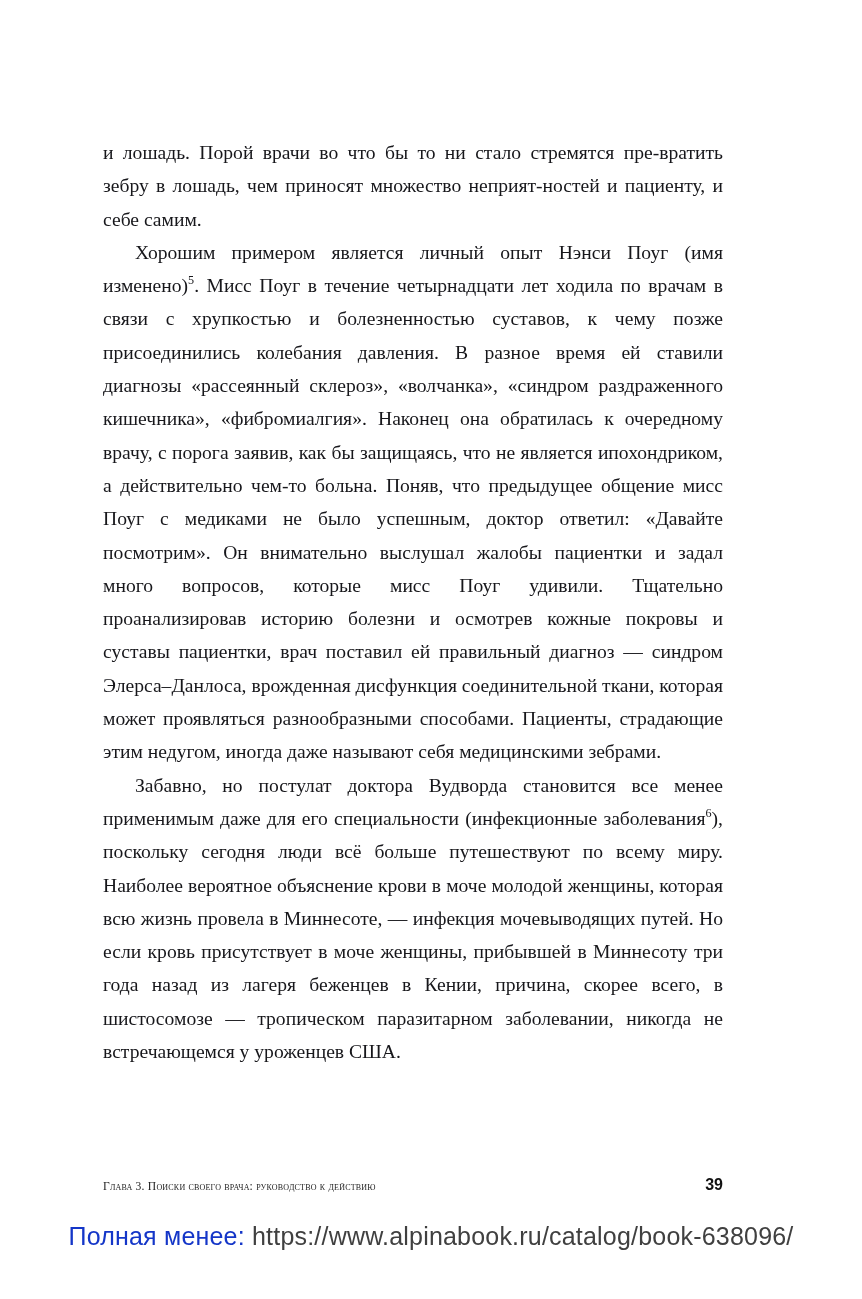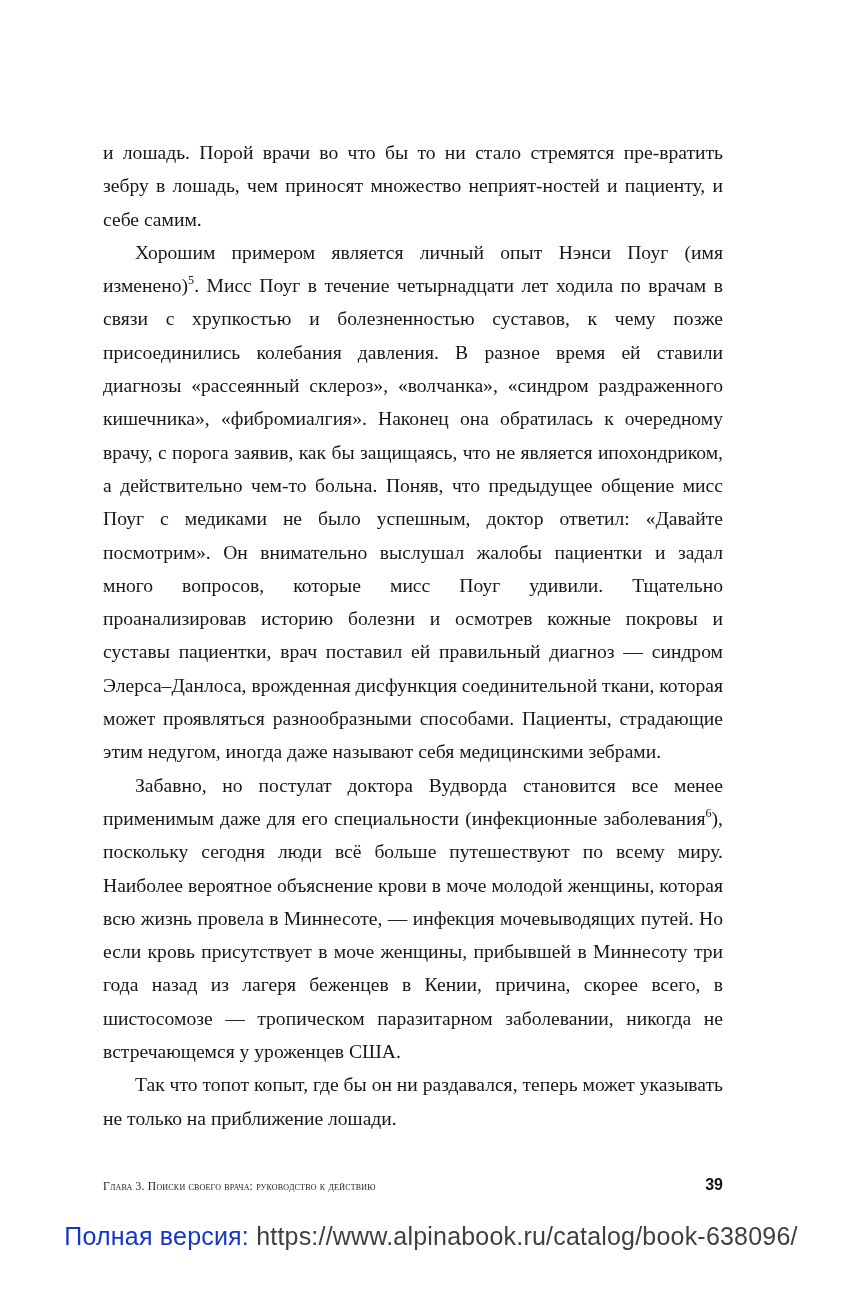--- a/index.html
+++ b/index.html
@@ -98,27 +98,26 @@
 <div class="page">
 
   <div class="text-column">
 
     <p class="para">и лошадь. Порой врачи во что бы то ни стало стремятся пре-вратить зебру в лошадь, чем приносят множество неприят-ностей и пациенту, и себе самим.</p>
 
     <p class="para indent"><span>Хорошим примером является личный опыт Нэнси Поуг (имя изменено)</span><sup>5</sup><span>. Мисс Поуг в течение четырнадцати лет ходила по врачам в связи с хрупкостью и болезненностью суставов, к чему позже присоединились колебания давления. В разное время ей ставили диагнозы «рассеянный склероз», «волчанка», «синдром раздраженного кишечника», «фибромиалгия». Наконец она обратилась к очередному врачу, с порога заявив, как бы защищаясь, что не является ипохондриком, а действительно чем-то больна. Поняв, что предыдущее общение мисс Поуг с медиками не было успешным, доктор ответил: «Давайте посмотрим». Он внимательно выслушал жалобы пациентки и задал много вопросов, которые мисс Поуг удивили. Тщательно проанализировав историю болезни и осмотрев кожные покровы и суставы пациентки, врач поставил ей правильный диагноз — синдром Элерса–Данлоса, врожденная дисфункция соединительной ткани, которая может проявляться разнообразными способами. Пациенты, страдающие этим недугом, иногда даже называют себя медицинскими зебрами.</span></p>
 
     <p class="para indent"><span>Забавно, но постулат доктора Вудворда становится все менее применимым даже для его специальности (инфекционные заболевания</span><sup>6</sup><span>), поскольку сегодня люди всё больше путешествуют по всему миру. Наиболее вероятное объяснение крови в моче молодой женщины, которая всю жизнь провела в Миннесоте, — инфекция мочевыводящих путей. Но если кровь присутствует в моче женщины, прибывшей в Миннесоту три года назад из лагеря беженцев в Кении, причина, скорее всего, в шистосомозе — тропическом паразитарном заболевании, никогда не встречающемся у уроженцев США.</span></p>
 
-    <p class="para indent">Так что топот копыт, где бы он ни раздавался, теперь может указывать не только на приближение лошади.</p>
 
   </div>
 
   <div class="footer">
     <span class="footer-chapter">Глава 3.  Поиски своего врача: руководство к действию</span>
     <span class="footer-page">39</span>
   </div>
 
   <div class="promo-band"></div>
 
-  <div class="promo-text"><span>Полная версия:</span>
+  <div class="promo-text"><span>Полная менее:</span>
     <a class="promo-link" href="#">https://www.alpinabook.ru/catalog/book-638096/</a></div>
 
 </div>
 
 </body></html>

